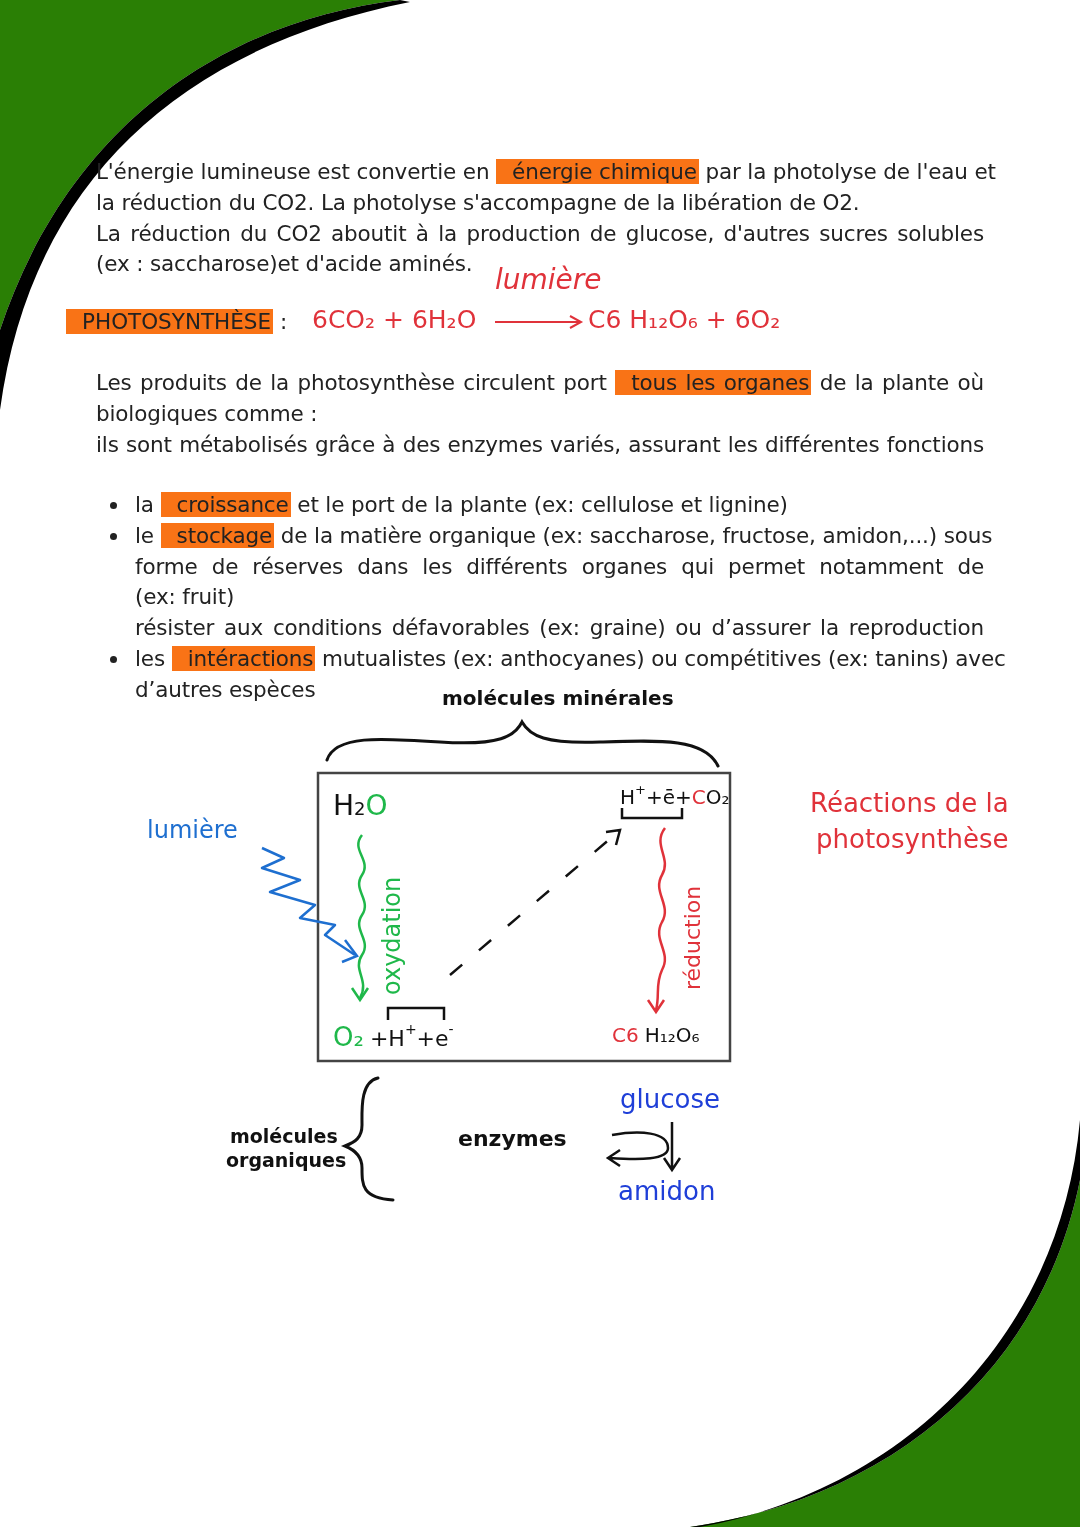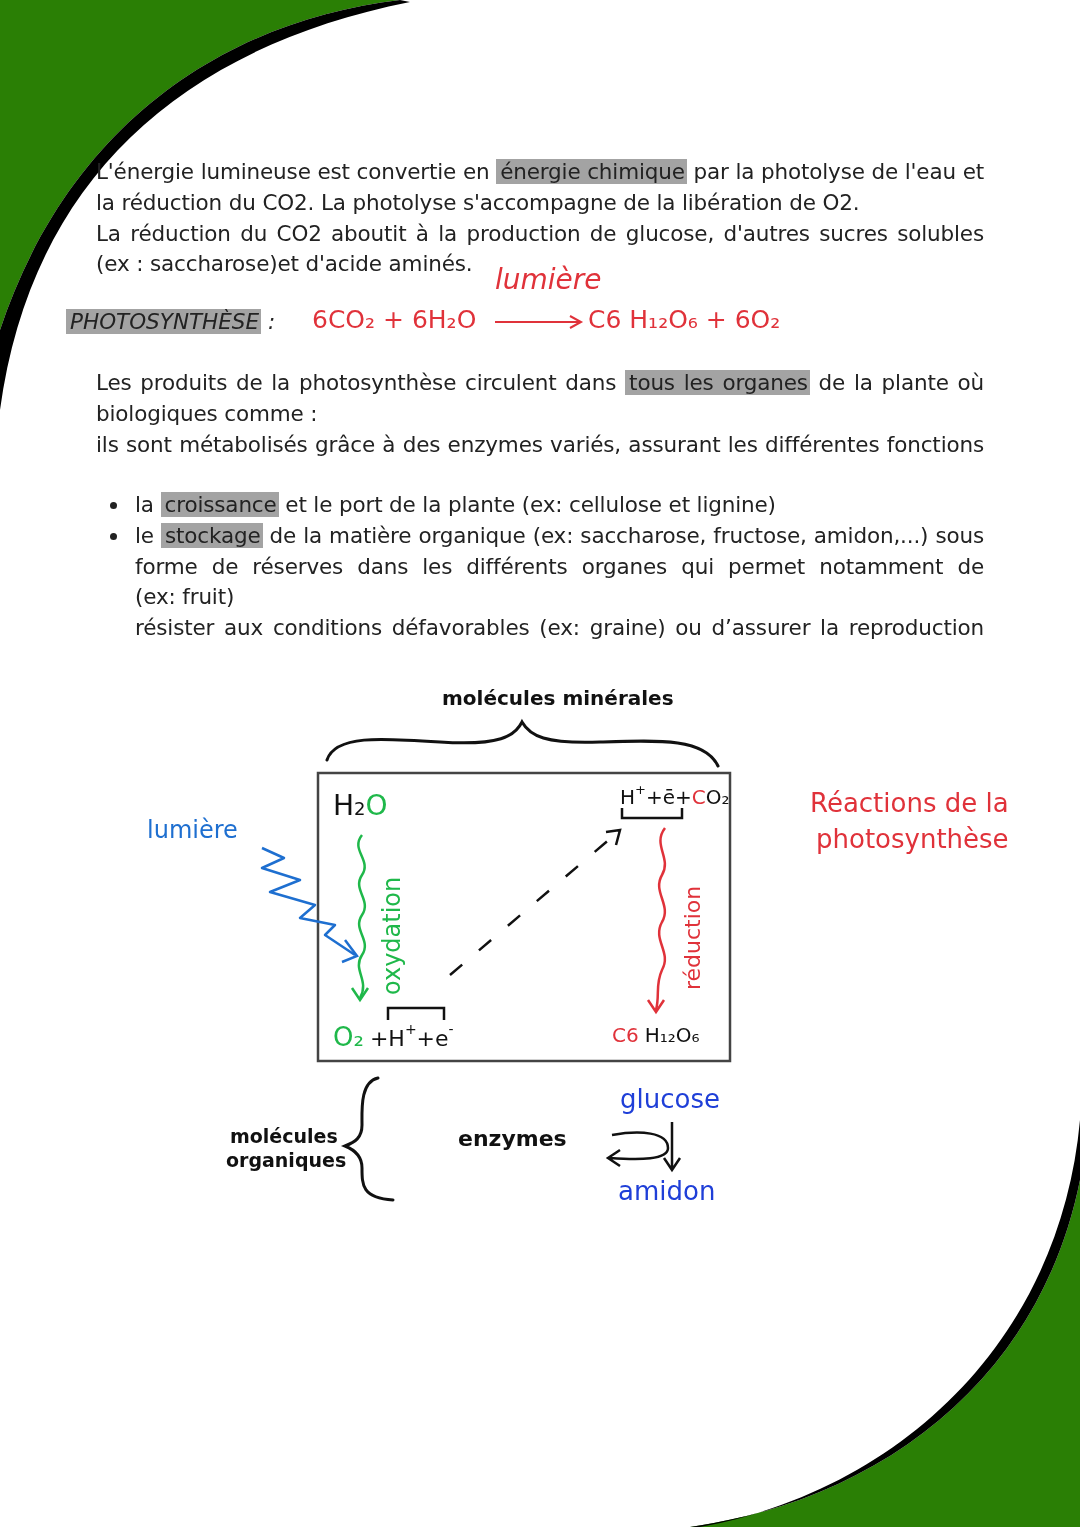--- a/index.html
+++ b/index.html
@@ -39,31 +39,30 @@
     .para .line {
       display: block;
       text-align: justify;
       text-align-last: justify;
       white-space: nowrap;
     }
     .para .line.last {
       text-align-last: left;
     }
     .hl {
-      background: #a3a3a3;
-      padding: 0 2px 0 4px;
+      background: #f97316;
+      padding: 0 2px 0 16px;
     }
     .title-row {
       position: absolute;
       left: 66px;
       top: 306px;
       font-size: 21.5px;
       line-height: 32px;
       white-space: nowrap;
-      font-style: italic;
     }
     .bullets {
       position: absolute;
       left: 110px;
       top: 490px;
       width: 874px;
       font-size: 21.5px;
       line-height: 30.8px;
       letter-spacing: -0.15px;
     }
@@ -121,37 +120,42 @@
     <span class="line last">la réduction du CO2. La photolyse s'accompagne de la libération de O2.</span>
     <span class="line">La réduction du CO2 aboutit à la production de glucose, d'autres sucres solubles</span>
     <span class="line last">(ex : saccharose)et d'acide aminés.</span>
   </div>
 
   <div class="title-row">
     <span class="hl">PHOTOSYNTHÈSE</span><span> :</span>
   </div>
 
   <div class="para" style="top:368px;">
-    <span class="line"><span>Les produits de la photosynthèse circulent dans </span><span class="hl">tous les organes</span><span> de la plante où</span></span>
+    <span class="line"><span>Les produits de la photosynthèse circulent port </span><span class="hl">tous les organes</span><span> de la plante où</span></span>
     <span class="line last">biologiques comme :</span>
     <span class="line">ils sont métabolisés grâce à des enzymes variés, assurant les différentes fonctions</span>
   </div>
 
   <div class="bullets">
     <div class="bullet-item">
       <span class="dot"></span>
       <span class="line last"><span>la </span><span class="hl">croissance</span><span> et le port de la plante (ex: cellulose et lignine)</span></span>
     </div>
     <div class="bullet-item">
       <span class="dot"></span>
       <span class="line"><span>le </span><span class="hl">stockage</span><span> de la matière organique (ex: saccharose, fructose, amidon,...) sous</span></span>
       <span class="line">forme  de réserves dans les différents organes qui permet notamment de</span>
       <span class="line last">(ex: fruit)</span>
       <span class="line">résister aux conditions défavorables (ex: graine) ou d’assurer la reproduction</span>
     </div>
+    <div class="bullet-item">
+      <span class="dot"></span>
+      <span class="line"><span>les </span><span class="hl">intéractions</span><span> mutualistes (ex: anthocyanes) ou compétitives (ex: tanins) avec</span></span>
+      <span class="line last">d’autres espèces</span>
+    </div>
   </div>
 </div>
 
 <svg class="diagram" viewBox="0 0 1080 1527" xmlns="http://www.w3.org/2000/svg">
 
   <text x="495" y="289" font-size="28" fill="#e0323a" font-style="italic">lumière</text>
   <text x="312" y="328" font-size="25" fill="#e0323a">6CO₂ + 6H₂O</text>
   <path d="M495,322 L580,322 M570,316 L581,322 L570,328" stroke="#e0323a" stroke-width="2" fill="none"></path>
   <text x="588" y="328" font-size="25" fill="#e0323a">C6 H₁₂O₆ + 6O₂</text>
 

